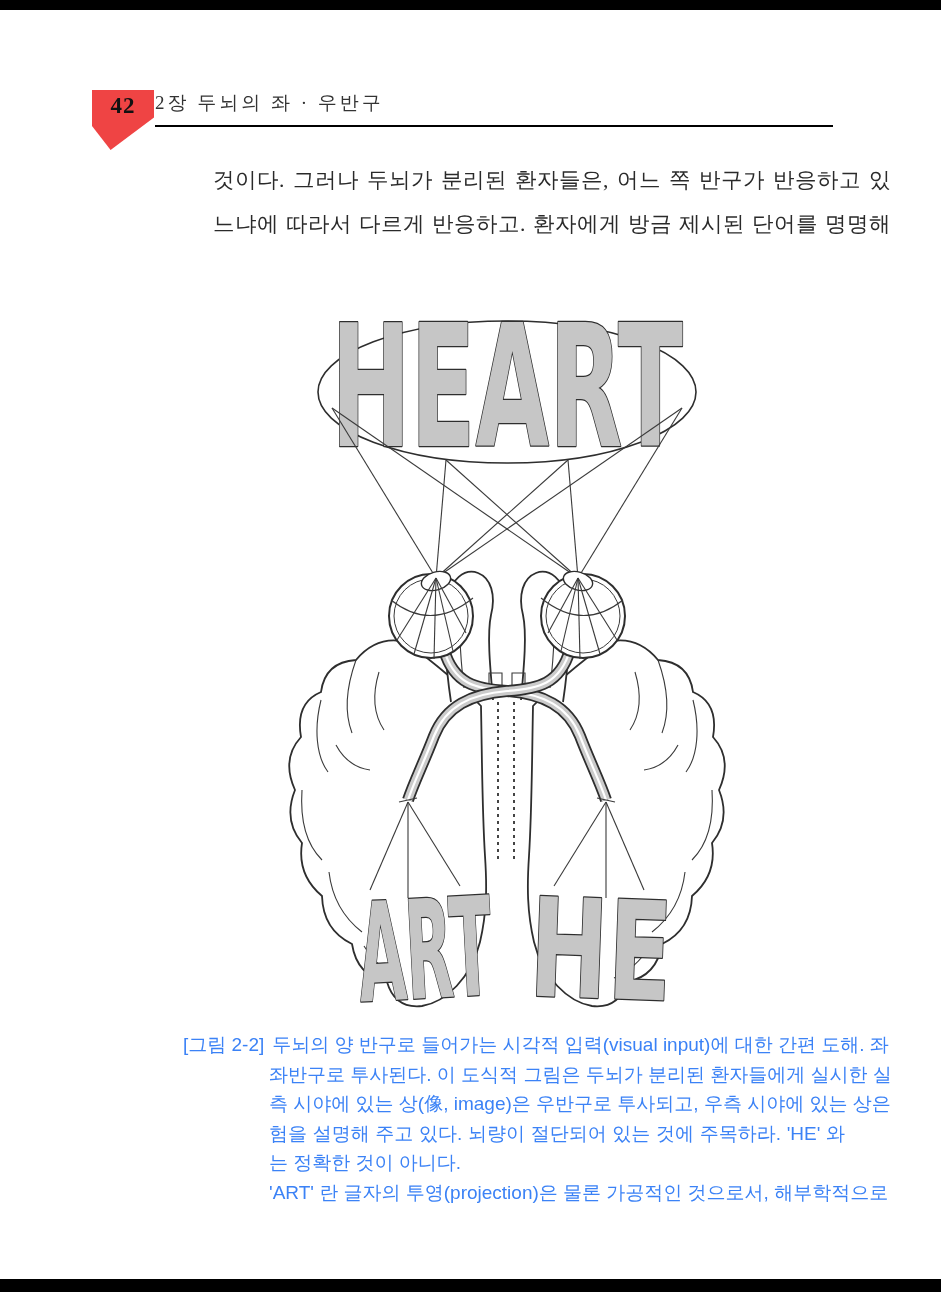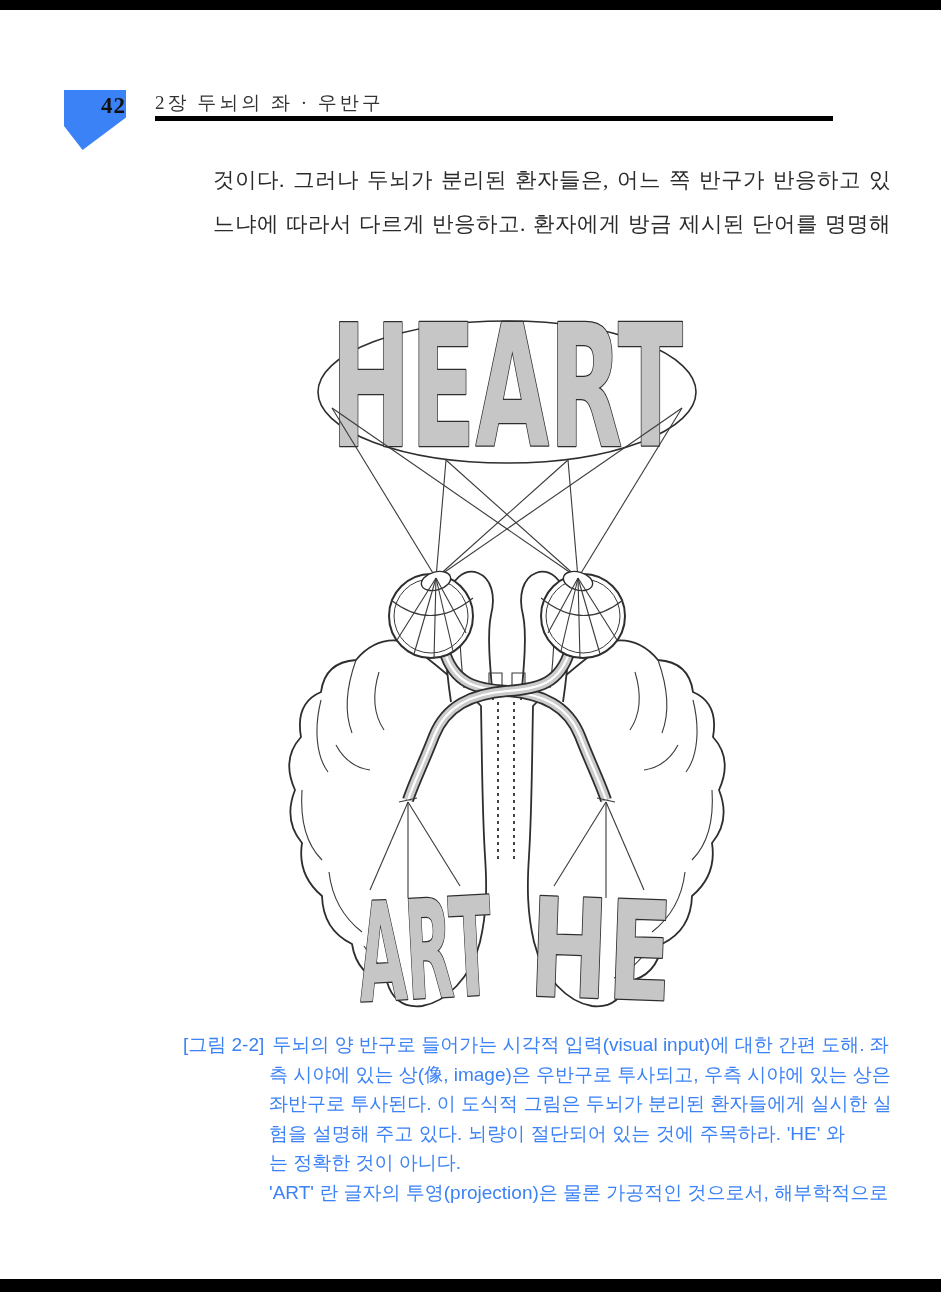--- a/index.html
+++ b/index.html
@@ -7,32 +7,32 @@
     width:941px;height:1292px;position:relative;background:#ffffff;
     font-family:"Liberation Serif","DejaVu Serif",serif;
     color:#222;overflow:hidden;
   }
   .bar{position:absolute;left:0;width:941px;background:#000;}
   .bar-top{top:0;height:10px;}
   .bar-bottom{top:1279px;height:13px;}
 
   
   .page-tab{
-    position:absolute;left:64px;top:90px;width:62px;height:60px;
-    background:#3b82f6;
+    position:absolute;left:92px;top:90px;width:62px;height:60px;
+    background:#ef4444;
     clip-path:polygon(0 0,100% 0,100% 46%,30% 100%,0 60%);
-    text-align:right;
+    text-align:center;
   }
   .page-tab .num{
     font-weight:bold;font-size:23px;letter-spacing:1px;color:#111;
     display:block;margin-top:3px;
   }
   .chapter-line{
     position:absolute;left:155px;top:90px;width:678px;
-    border-bottom:5px solid #000000;padding-bottom:0;
+    border-bottom:2px solid #000000;padding-bottom:9px;
   }
   .chapter-title{
     font-size:19px;letter-spacing:3px;color:#333;
   }
 
   
   .body-par{
     position:absolute;left:183px;top:158px;width:678px;
     font-size:21.5px;letter-spacing:0.5px;color:#2a2a2a;margin-left:30px;
   }
@@ -195,20 +195,20 @@
 
   <text x="441" y="998" font-size="137" textLength="134" lengthAdjust="spacingAndGlyphs" text-anchor="middle" class="bubble" transform="rotate(-3 441 950)" fill="#c6c6c6">ART</text>
   <text x="617" y="998" font-size="137" textLength="142" lengthAdjust="spacingAndGlyphs" text-anchor="middle" class="bubble" transform="rotate(2 617 950)" fill="#c6c6c6">HE</text>
 </svg>
 </div>
 
 <div class="caption">
   <div class="cap-line first">
     <span class="cap-label">[그림 2-2]</span><span>두뇌의 양 반구로 들어가는 시각적 입력(visual input)에 대한 간편 도해. 좌</span>
   </div>
+  <div class="cap-line">좌반구로 투사된다. 이 도식적 그림은 두뇌가 분리된 환자들에게 실시한 실</div>
   <div class="cap-line">측 시야에 있는 상(像, image)은 우반구로 투사되고, 우측 시야에 있는 상은</div>
-  <div class="cap-line">좌반구로 투사된다. 이 도식적 그림은 두뇌가 분리된 환자들에게 실시한 실</div>
   <div class="cap-line">험을 설명해 주고 있다. 뇌량이 절단되어 있는 것에 주목하라.  'HE'  와</div>
   <div class="cap-line short">는 정확한 것이 아니다.</div>
   <div class="cap-line">'ART' 란 글자의 투영(projection)은 물론 가공적인 것으로서, 해부학적으로</div>
 </div>
 
 <div class="bar bar-bottom"></div>
 
 </body></html>

